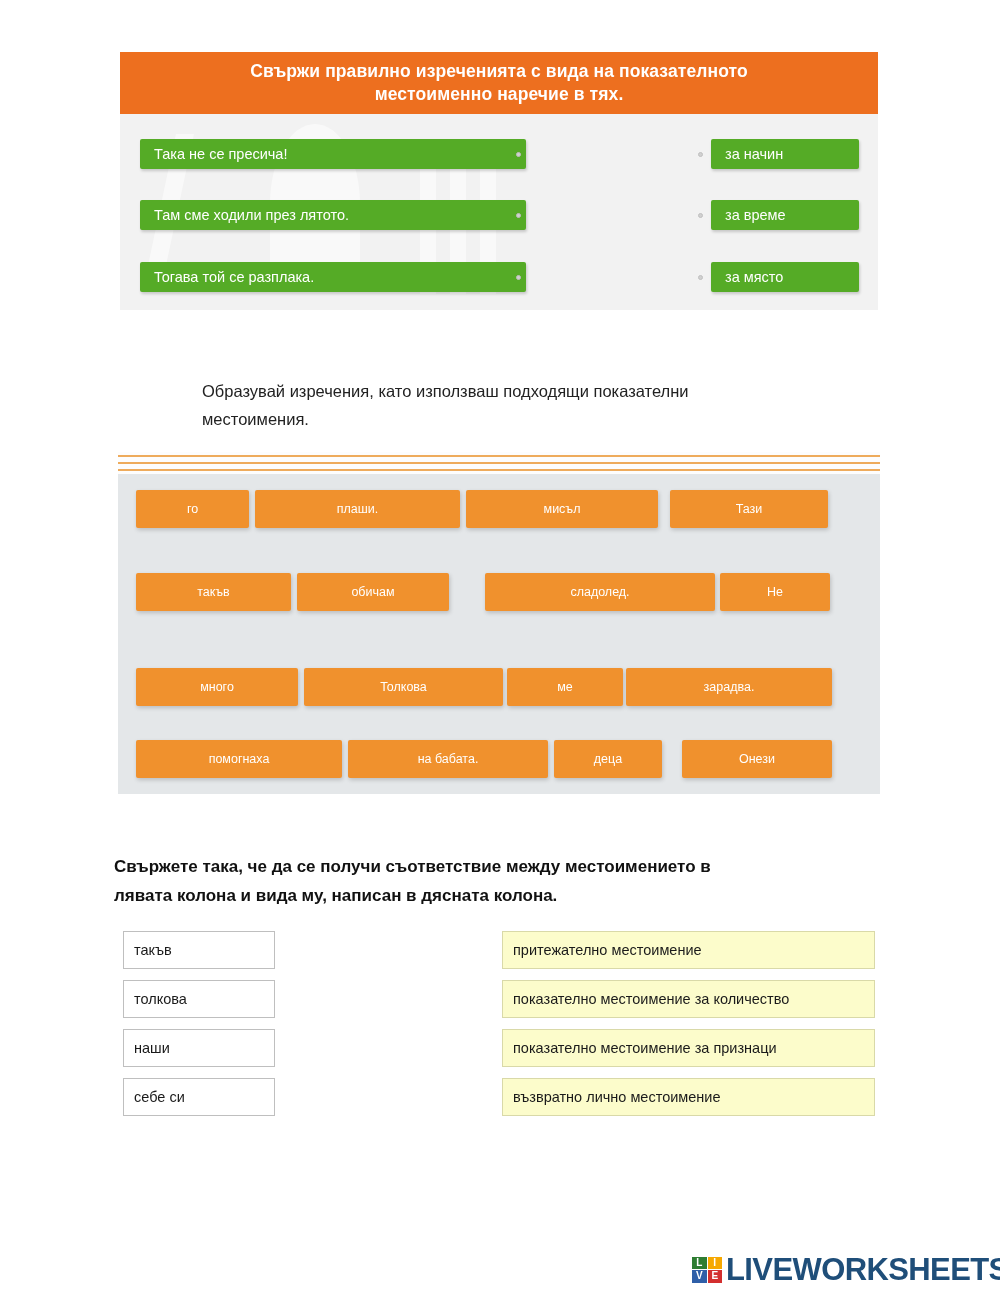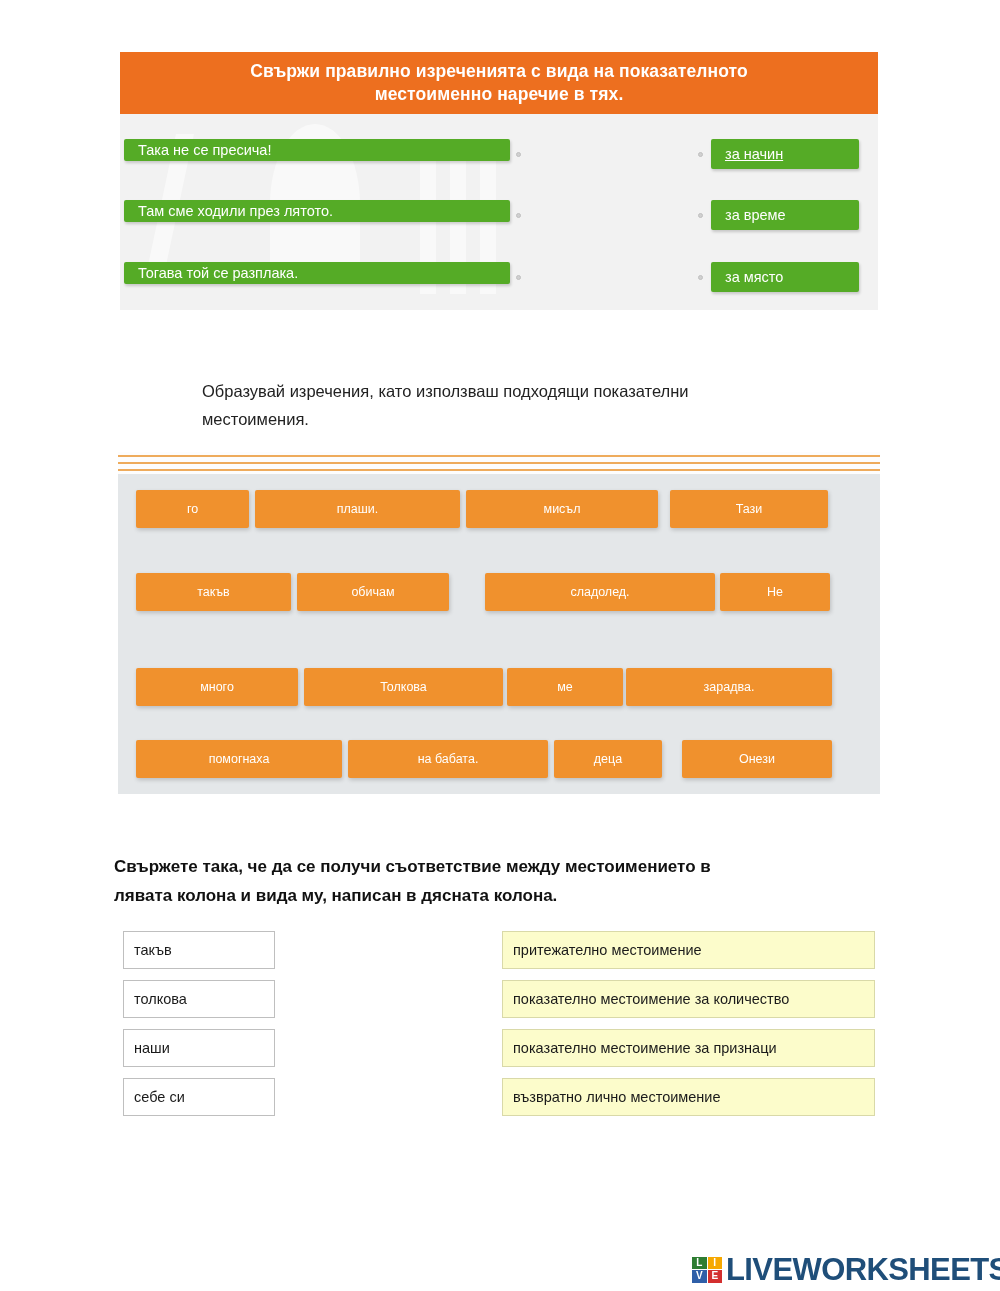--- a/index.html
+++ b/index.html
@@ -50,21 +50,21 @@
     background: #55AB26;
     color: #ffffff;
     font-size: 14.5px;
     font-weight: 500;
     display: flex; align-items: center;
     padding-left: 14px;
     border-radius: 2px;
     box-shadow: 1px 2px 3px rgba(0,0,0,.18);
     white-space: nowrap;
   }
-  .mbox.left  { left: 4px;  width: 386px; height: 22px; }
+  .mbox.left  { left: 20px;  width: 386px; height: 30px; }
   .mbox.right { left: 591px; width: 148px; height: 30px; }
   .dot {
     position: absolute;
     width: 5px; height: 5px;
     border-radius: 50%;
     background: #d0d0d0;
     border: 1px solid #c0c0c0;
   }
 
   
@@ -207,21 +207,21 @@
   </div>
 
   <div class="dot" style="left:396px; top:38px;"></div>
   <div class="dot" style="left:396px; top:99px;"></div>
   <div class="dot" style="left:396px; top:161px;"></div>
 
   <div class="dot" style="left:578px; top:38px;"></div>
   <div class="dot" style="left:578px; top:99px;"></div>
   <div class="dot" style="left:578px; top:161px;"></div>
 
-  <div class="mbox right" style="top:25px;text-decoration:underline;">
+  <div class="mbox right" style="top:25px;">
     <span>за начин</span>
   </div>
   <div class="mbox right" style="top:86px;">
     <span>за време</span>
   </div>
   <div class="mbox right" style="top:148px;">
     <span>за място</span>
   </div>
 </div>
 

